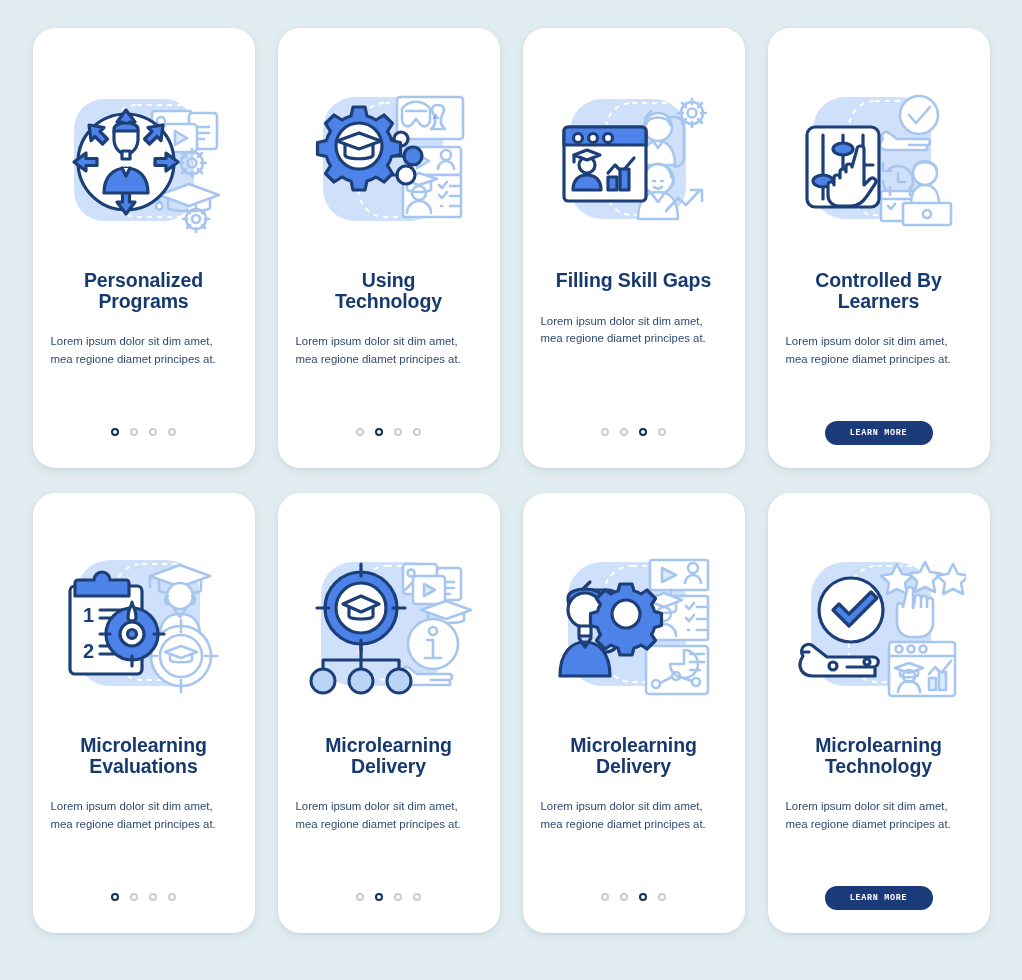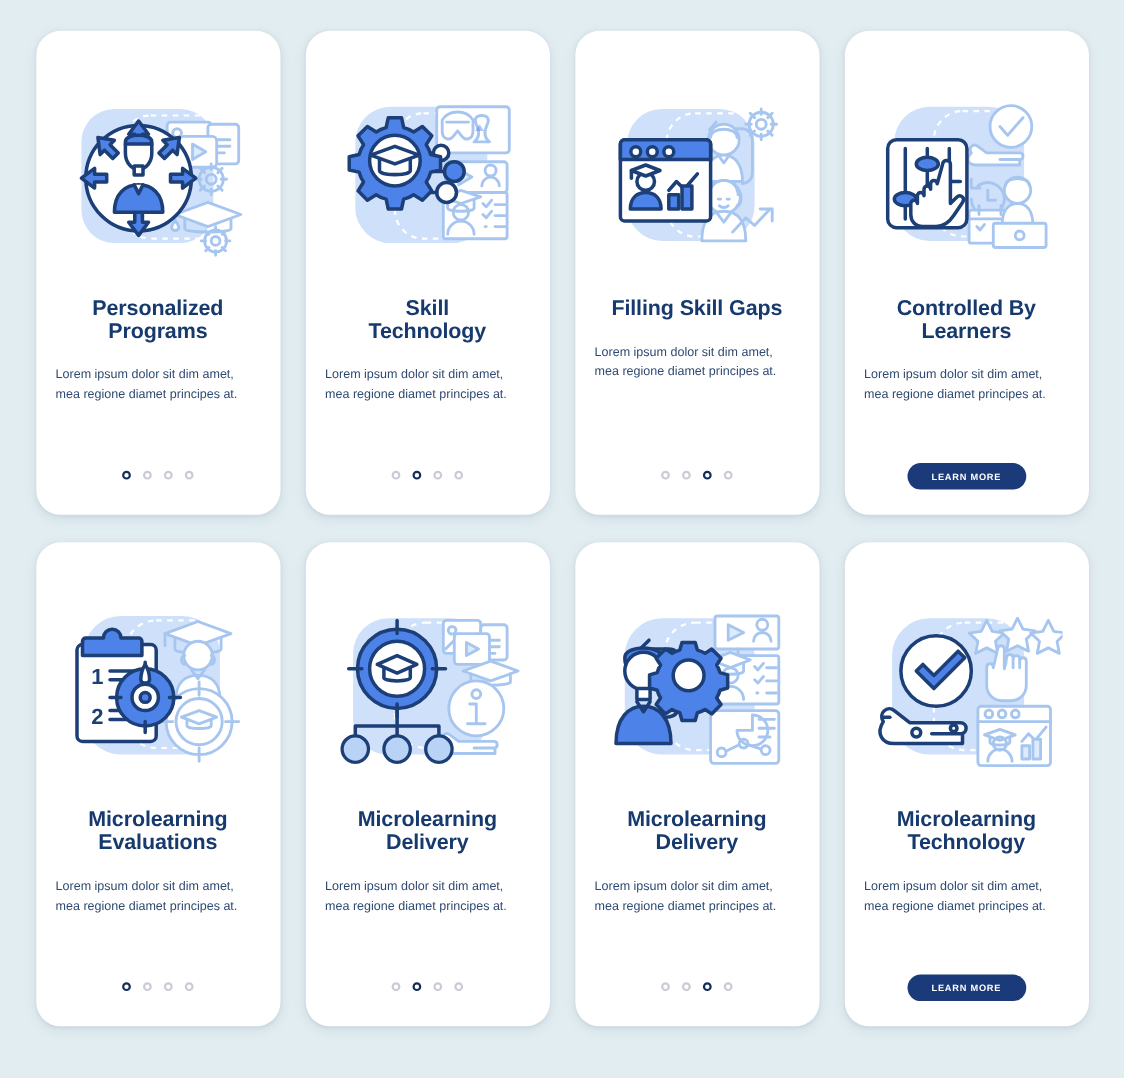--- a/index.html
+++ b/index.html
@@ -79,21 +79,21 @@
     transform: translateX(-50%);
     background: #1b3a7a;
     color: #ffffff;
     border: none;
     border-radius: 16px;
     width: 108px;
     height: 24px;
     font-size: 8.4px;
     font-weight: bold;
     letter-spacing: 0.7px;
-    font-family: Liberation Sans, sans-serif;
+    font-family: Liberation Mono, monospace;
     cursor: pointer;
   }
   
   .bgblob { fill: #cfe0fb; }
   .dash   { fill: none; stroke: #ffffff; stroke-width: 2; stroke-dasharray: 5 5; }
   .ln     { fill: none; stroke: #1d3f77; stroke-width: 3.2; stroke-linecap: round; stroke-linejoin: round; }
   .lnf    { fill: #ffffff; stroke: #1d3f77; stroke-width: 3.2; stroke-linejoin: round; stroke-linecap: round;}
   .bl     { fill: #4d82e8; stroke: #1d3f77; stroke-width: 3.2; stroke-linejoin: round; }
   .blx    { fill: #4d82e8; }
   .pale   { fill: none; stroke: #a7c6ef; stroke-width: 2.6; stroke-linecap: round; stroke-linejoin: round; }
@@ -199,21 +199,21 @@
 
         <g class="bl">
           <path d="M52 24 h12 l2 9 a27 27 0 0 1 9 4 l8 -5 l8.5 8.5 l-5 8 a27 27 0 0 1 4 9 l9 2 v12 l-9 2 a27 27 0 0 1 -4 9 l5 8 l-8.5 8.5 l-8 -5 a27 27 0 0 1 -9 4 l-2 9 h-12 l-2 -9 a27 27 0 0 1 -9 -4 l-8 5 l-8.5 -8.5 l5 -8 a27 27 0 0 1 -4 -9 l-9 -2 v-12 l9 -2 a27 27 0 0 1 4 -9 l-5 -8 l8.5 -8.5 l8 5 a27 27 0 0 1 9 -4 Z"></path>
         </g>
         <circle class="lnf" cx="58" cy="63" r="23"></circle>
         <path class="lnf" d="M36 58 L58 50 L80 58 L58 66 Z"></path>
         <path class="ln" d="M44 61 v11 c0 5 28 5 28 0 v-11"></path>
       </svg>
     </div>
     <div class="title">
-      <span>Skill</span><br>
+      <span>Using</span><br>
       <span>Technology</span>
     </div>
     <div class="desc">Lorem ipsum dolor sit dim amet, mea regione diamet principes at.</div>
     <div class="dots">
       <span class="dot"></span>
       <span class="dot active"></span>
       <span class="dot"></span>
       <span class="dot"></span>
     </div>
   </div>

